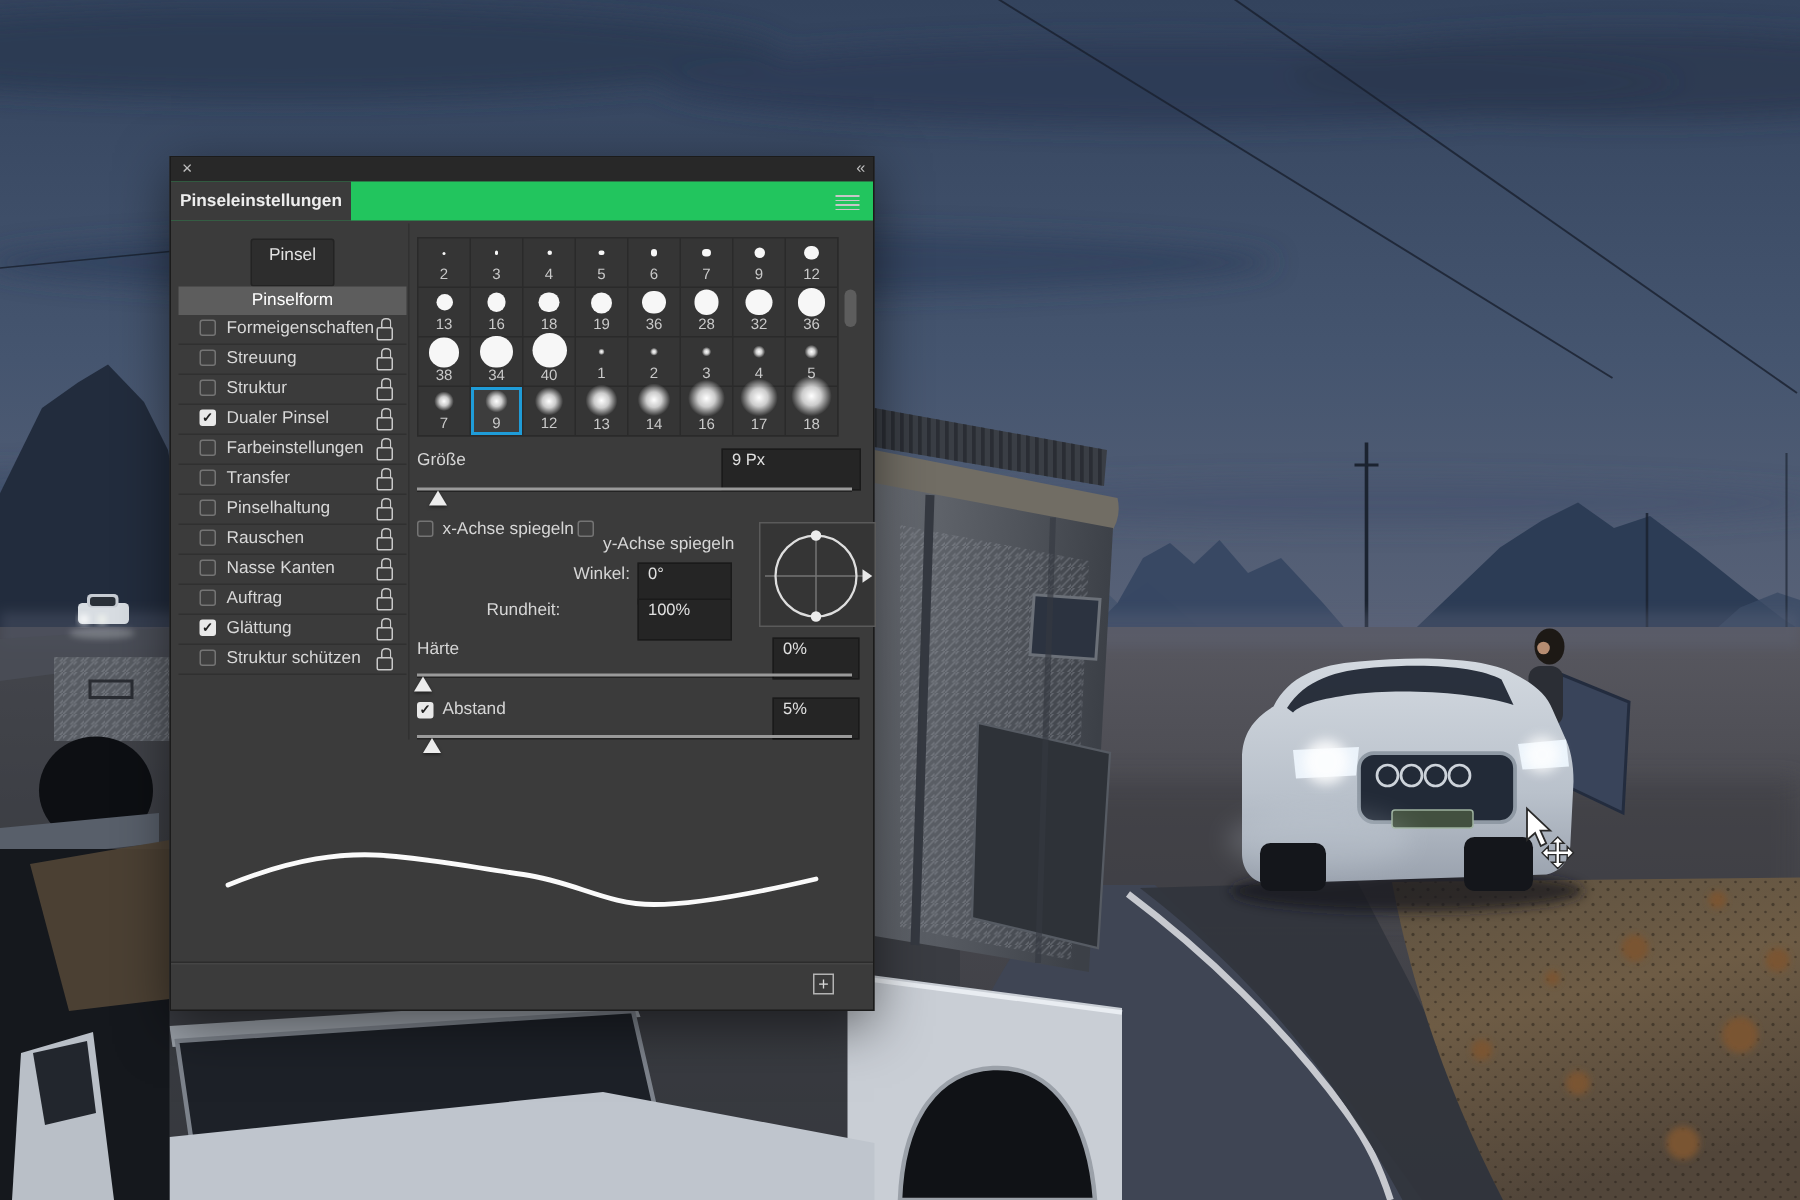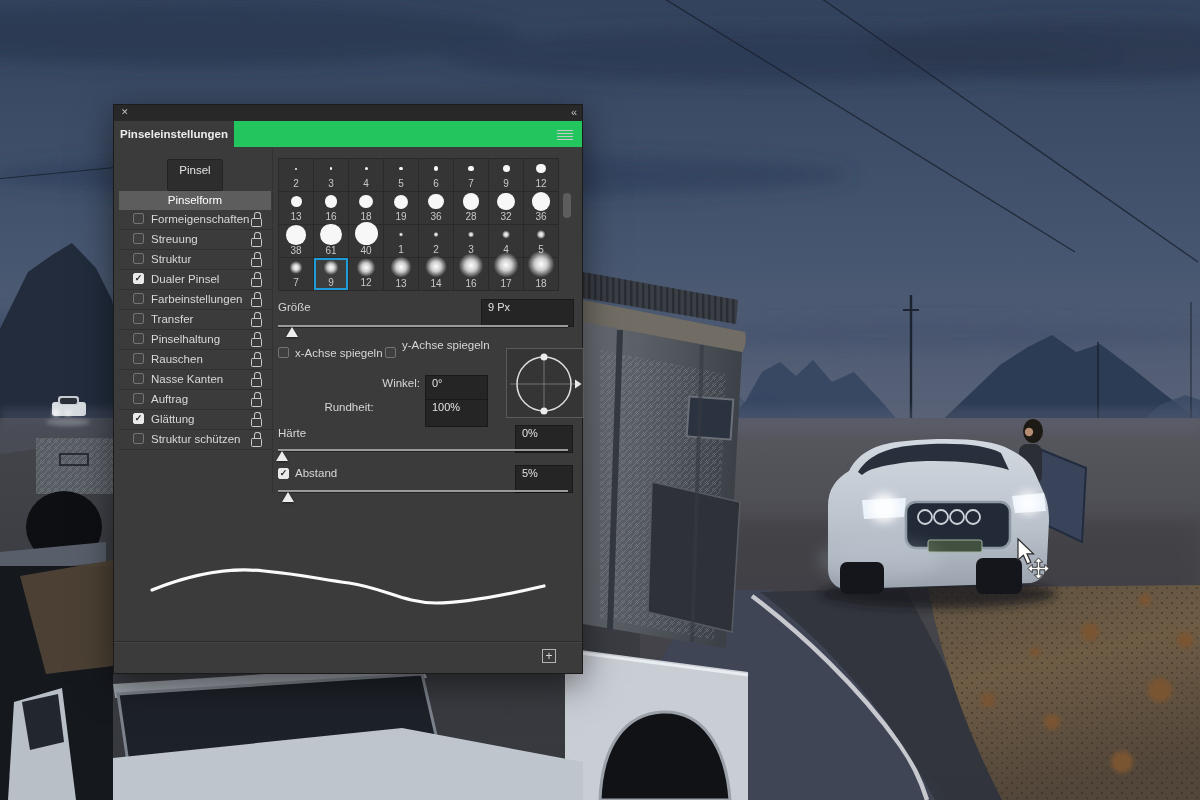--- a/index.html
+++ b/index.html
@@ -419,21 +419,21 @@
       <div class="bcell">
         <div class="dotwrap">
           <div class="dot hard" style="width: 19.5px; height: 19.5px;"></div>
         </div>
         <div class="blabel">38</div>
       </div>
       <div class="bcell">
         <div class="dotwrap">
           <div class="dot hard" style="width: 21.5px; height: 21.5px;"></div>
         </div>
-        <div class="blabel">61</div>
+        <div class="blabel">34</div>
       </div>
       <div class="bcell">
         <div class="dotwrap">
           <div class="dot hard" style="width: 23px; height: 23px;"></div>
         </div>
         <div class="blabel">40</div>
       </div>
       <div class="bcell">
         <div class="dotwrap">
           <div class="dot soft" style="width: 4.32px; height: 4.32px;"></div>
@@ -516,21 +516,21 @@
   <div class="scroll-thumb"></div>
 
   <div class="lbl" style="left:164px;top:196px;">Größe</div>
   <div class="field" style="left:367px;top:194px;width:93px;">9 Px</div>
   <div class="track" style="left:164px;top:220px;width:290px;"></div>
   <div class="thumb" style="left:172px;top:222px;"></div>
 
   <span class="cb" style="left:164px;top:242px;"></span>
   <div class="lbl" style="left:181px;top:242px;">x-Achse spiegeln</div>
   <span class="cb" style="left:271px;top:242px;"></span>
-  <div class="lbl" style="left:288px;top:234px;">y-Achse spiegeln</div>
+  <div class="lbl" style="left:288px;top:252px;">y-Achse spiegeln</div>
 
   <div class="lbl" style="left:164px;top:272px;width:142px;text-align:right;">Winkel:</div>
   <div class="field" style="left:311px;top:270px;width:63px;">0°</div>
   <div class="lbl" style="left:164px;top:296px;width:142px;text-align:center;">Rundheit:</div>
   <div class="field" style="left:311px;top:294px;width:63px;">100%</div>
 
   <div class="circle-box">
     <svg width="78" height="70">
       <line x1="3" y1="35" x2="69" y2="35" stroke="#757575" stroke-width="1"></line>
       <line x1="37" y1="5" x2="37" y2="65" stroke="#757575" stroke-width="1"></line>

